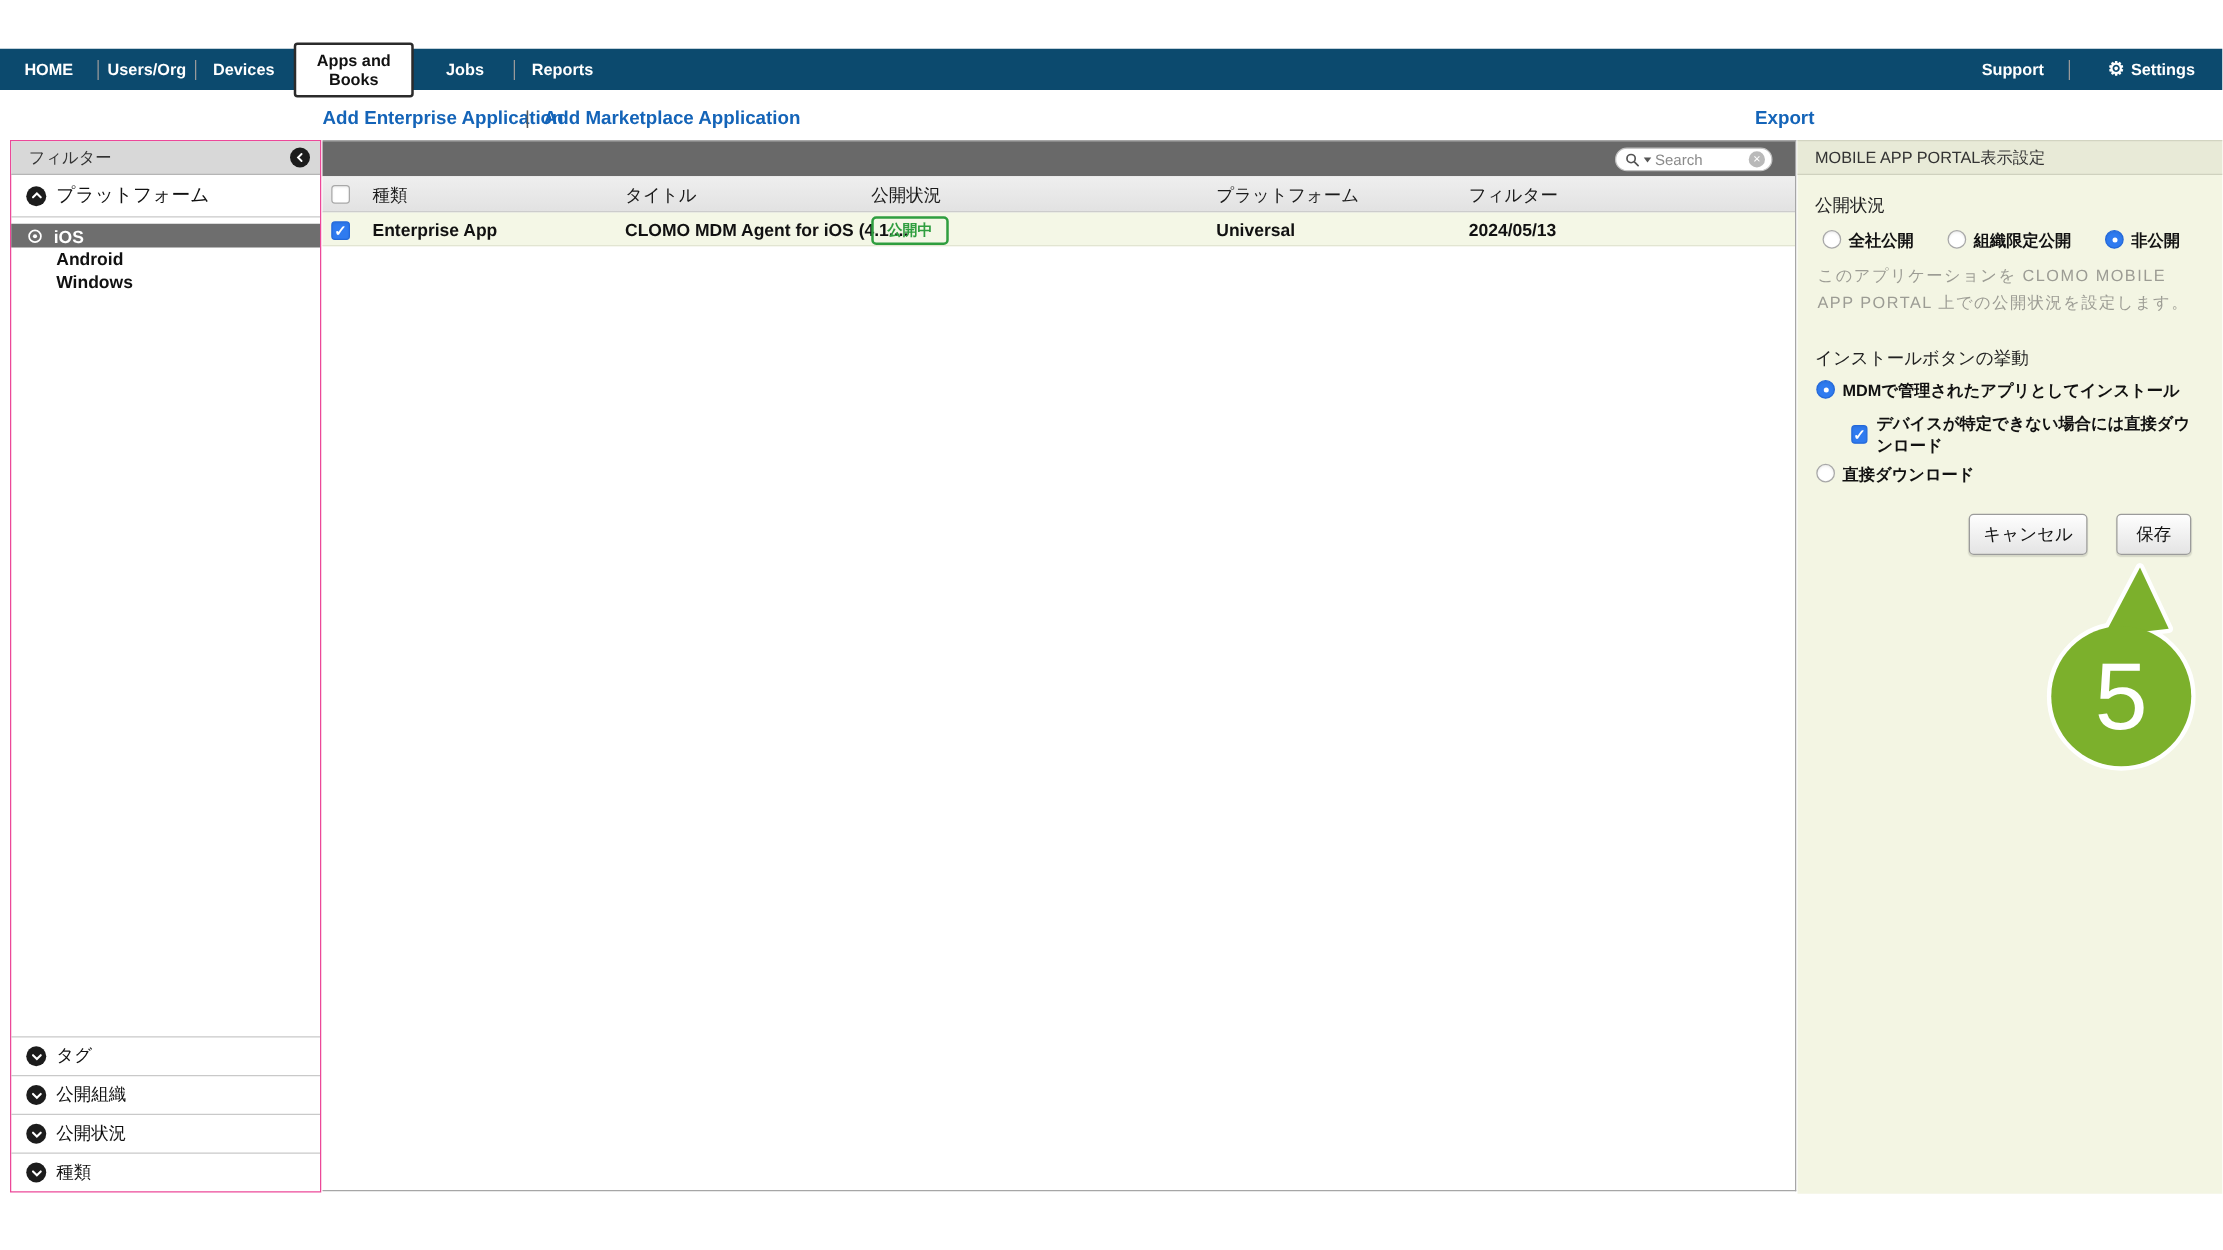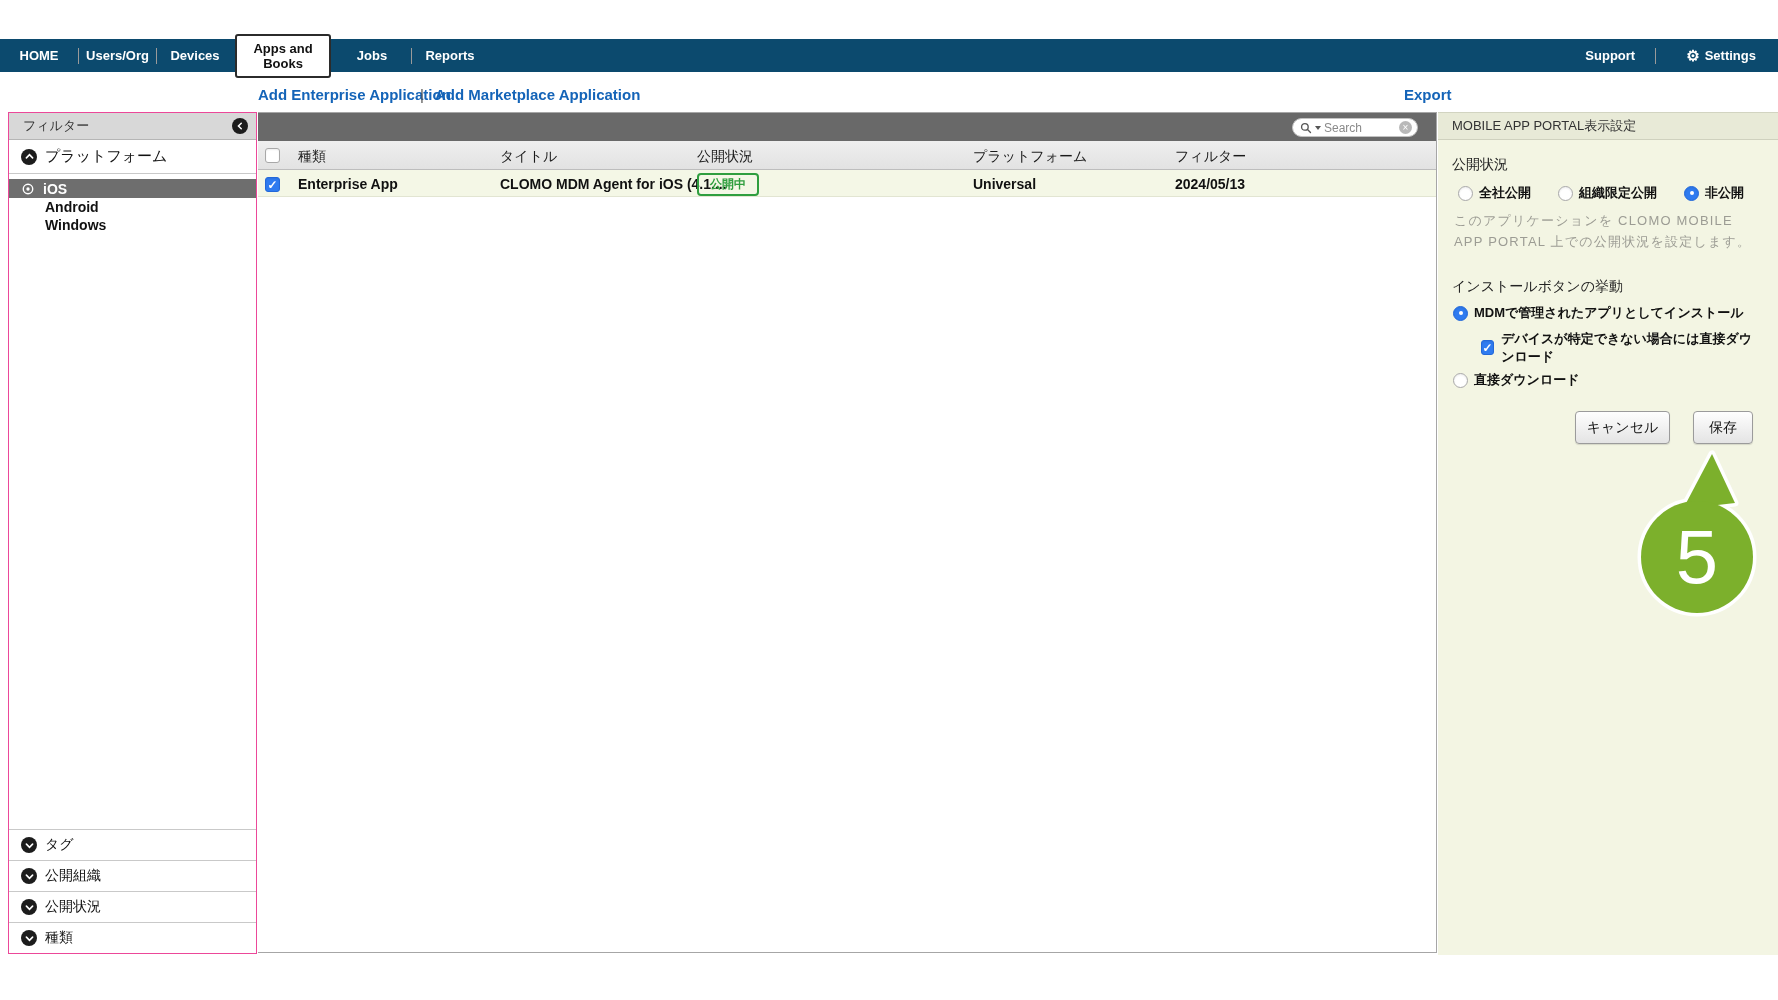--- a/index.html
+++ b/index.html
@@ -95,21 +95,21 @@
 
   
   .panel { position: absolute; left: 1438px; top: 112px; width: 340px; height: 843px;
     background: #f3f5e3; }
   .panel-header { height: 28px; background: #e8ead7; border-top: 1px solid #d2d4c1;
     border-bottom: 1px solid #cfd1be; display: flex; align-items: center; padding-left: 14px; }
   .panel-header-label { font-size: 13px; color: #333; }
   .p-label { position: absolute; left: 14px; font-size: 14px; color: #222; }
   .lbl-visibility { top: 44px; }
   .radio-row { position: absolute; left: 20px; top: 72px; display: flex; gap: 27px; }
-  .radio-opt { display: flex; align-items: center; gap: 6px; font-size: 13px;
+  .radio-opt { display: flex; align-items: flex-start; gap: 6px; font-size: 13px;
     font-weight: 600; color: #111; }
   .radio { width: 15px; height: 15px; border-radius: 50%; background: #fff;
     border: 1px solid #a8a8a8; box-shadow: inset 0 1px 2px rgba(0,0,0,.08);
     position: relative; flex: none; }
   .radio.checked { background: #2f7bf0; border-color: #2368d9; }
   .radio.checked::after { content: ""; position: absolute; left: 4.5px; top: 4.5px;
     width: 4px; height: 4px; border-radius: 50%; background: #fff; }
   .p-desc { position: absolute; left: 16px; top: 98px; width: 300px; font-size: 13px;
     color: #9c9c94; line-height: 1.65; letter-spacing: 1.2px; }
   .lbl-install { top: 166px; }

